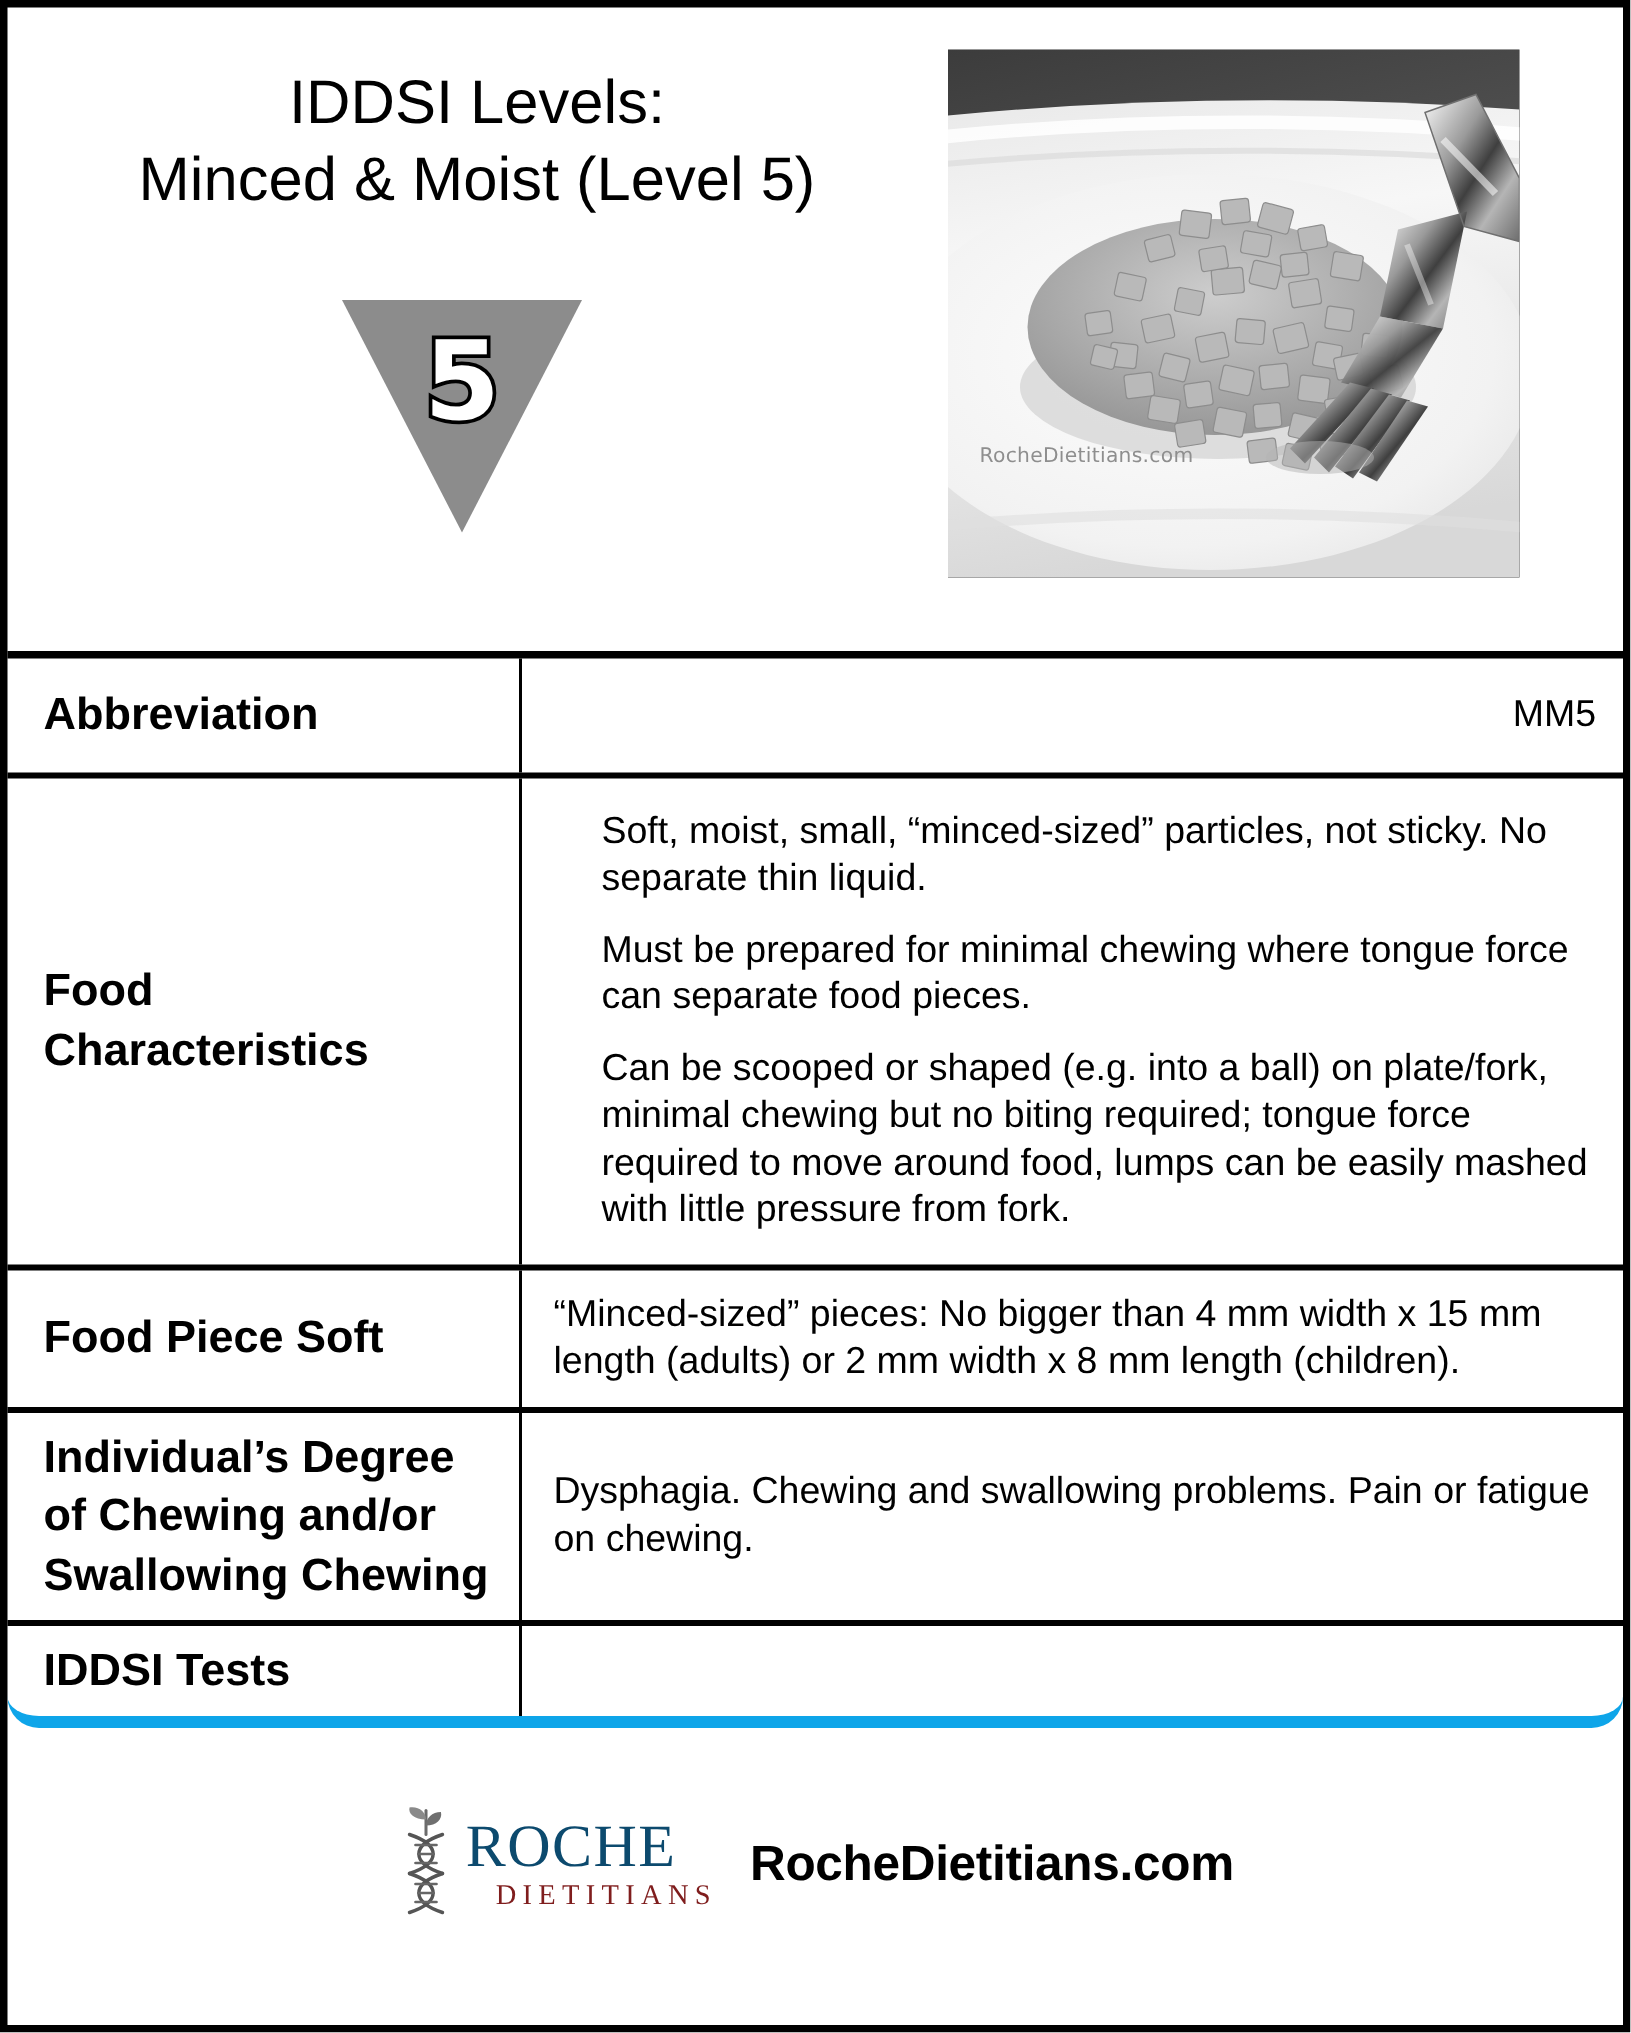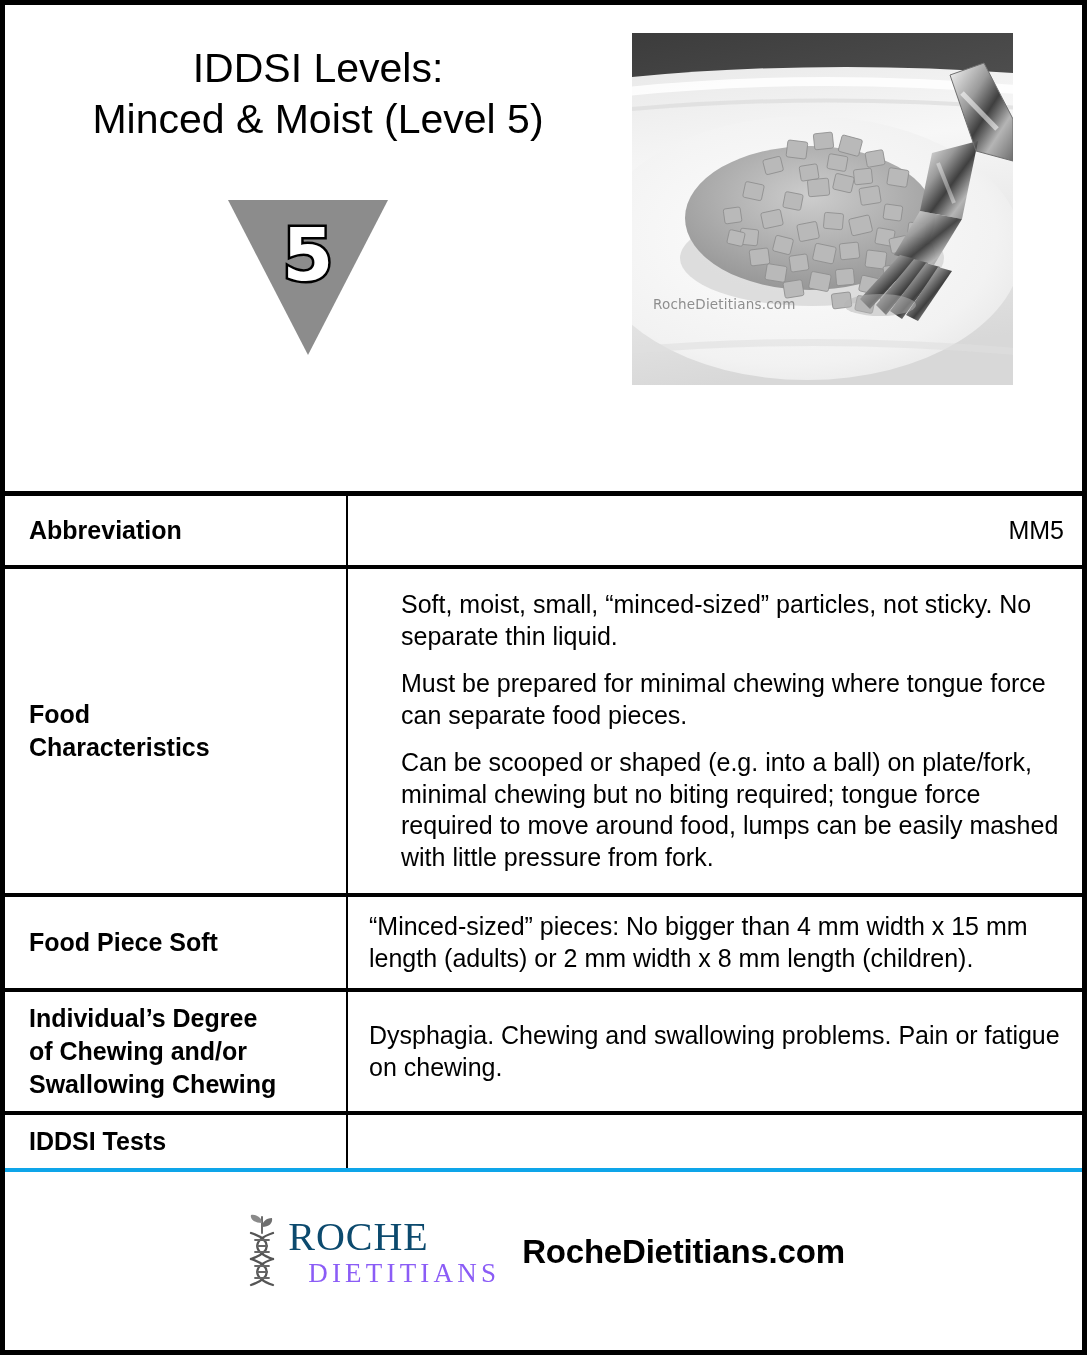--- a/index.html
+++ b/index.html
@@ -17,21 +17,21 @@
     height: 1355px;
     background: #ffffff;
     border: 5px solid #000000;
     display: flex;
     flex-direction: column;
   }
 
   
   .header {
     position: relative;
-    height: 491px;
+    height: 434px;
     border-bottom: 5px solid #000000;
     flex: none;
   }
 
   .title {
     position: absolute;
     left: 8px;
     top: 38px;
     width: 610px;
     text-align: center;
@@ -95,30 +95,30 @@
   }
 
   
   .table { flex: none; }
 
   .row {
     display: flex;
     border-bottom: 4px solid #000000;
     min-height: 40px;
   }
-  .row:last-child { border-bottom: 4px solid #0ea5e9; }
+  .row:last-child { border-bottom: 8px solid #0ea5e9; border-radius: 21px; }
 
   .cell-label {
     width: 343px;
     flex: none;
     border-right: 2px solid #000000;
     display: flex;
     align-items: center;
     padding: 10px 14px 10px 24px;
-    font-size: 25px;
+    font-size: 30px;
     font-weight: 700;
     line-height: 1.32;
     color: #000000;
   }
 
   .cell-value {
     flex: 1;
     padding: 14px 18px 14px 21px;
     font-size: 25px;
     line-height: 1.26;
@@ -156,22 +156,22 @@
     line-height: 1;
   }
   .logo-roche {
     font-family: "Liberation Serif", serif;
     font-size: 40px;
     color: #0c4a6e;
     letter-spacing: 1px;
   }
   .logo-diet {
     font-family: "Liberation Serif", serif;
-    font-size: 27px;
-    color: #8b5cf6;
+    font-size: 19px;
+    color: #7f1d1d;
     letter-spacing: 4.2px;
     margin-top: 3px;
     margin-left: 20px;
   }
   .footer-site {
     font-size: 33px;
     font-weight: 700;
     color: #000000;
     letter-spacing: -0.2px;
   }

